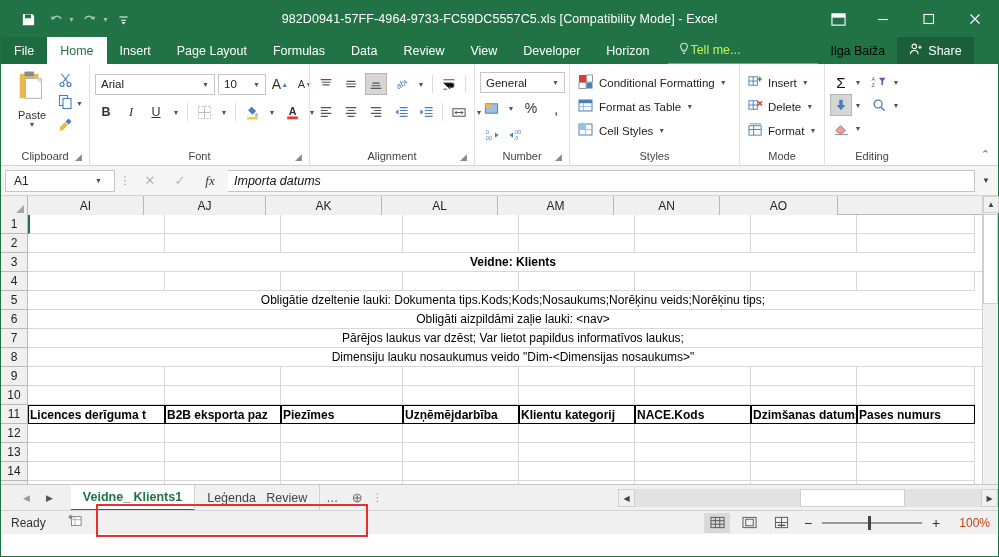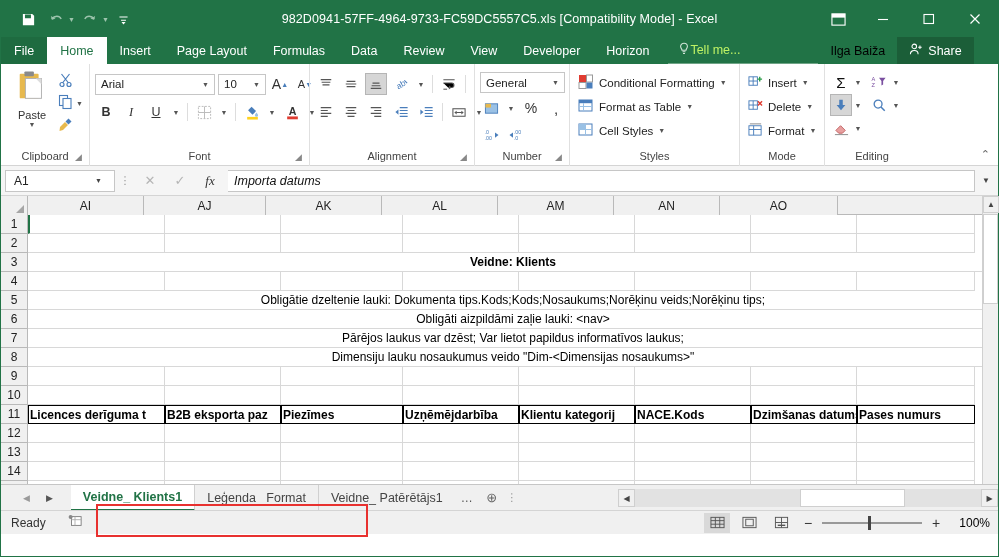--- a/index.html
+++ b/index.html
@@ -171,21 +171,21 @@
               gap:6px; }
   .viewb { width:26px; height:20px; display:flex; align-items:center;
            justify-content:center; cursor:pointer; }
   .viewb.sel { background:#d9d9d9; }
   .zsign { width:16px; text-align:center; font-size:14px; color:#333;
            cursor:pointer; }
   .ztrack { width:100px; height:2px; background:#999; position:relative;
             cursor:pointer; }
   .zthumb { position:absolute; left:46px; top:-6px; width:3px; height:14px;
             background:#444; cursor:grab; }
-  .zpct { font-size:12px; color:#000000; width:40px; text-align:right; }
+  .zpct { font-size:12px; color:#c2410c; width:40px; text-align:right; }
 
   
   .annot { position:absolute; border:2px solid #e8312f; pointer-events:none;
            z-index:50; }
 
   
   .vscroll { position:absolute; right:0; top:0; width:16px; bottom:0;
              background:#f0f0f0; border-left:1px solid #d0d0d0; }
   .vs-arrow { width:16px; height:17px; display:flex; align-items:center;
               justify-content:center; font-size:8px; color:#444; cursor:pointer;
@@ -851,22 +851,21 @@
     </div>
   </div>
 
   <div class="tabsrow">
     <div class="navbtns">
       <span class="navb">◀</span>
       <span class="navb" style="color:#555">▶</span>
     </div>
     <div class="stabs">
       <div class="stab active">Veidne_ Klients1</div>
-      <div class="stab">Leģenda_ Format</div>
-      <div class="stab" style="border-right:none">Veidne_ Patērētājs1</div>
+      <div class="stab">Leģenda_ Review</div>
     </div>
     <div class="dots">…</div>
     <div class="addsheet">⊕</div>
     <div class="vdots">⋮</div>
     <div class="hscroll">
       <div class="sb-arrow">◀</div>
       <div class="sb-track">
         <div class="sb-thumb"></div>
       </div>
       <div class="sb-arrow">▶</div>

